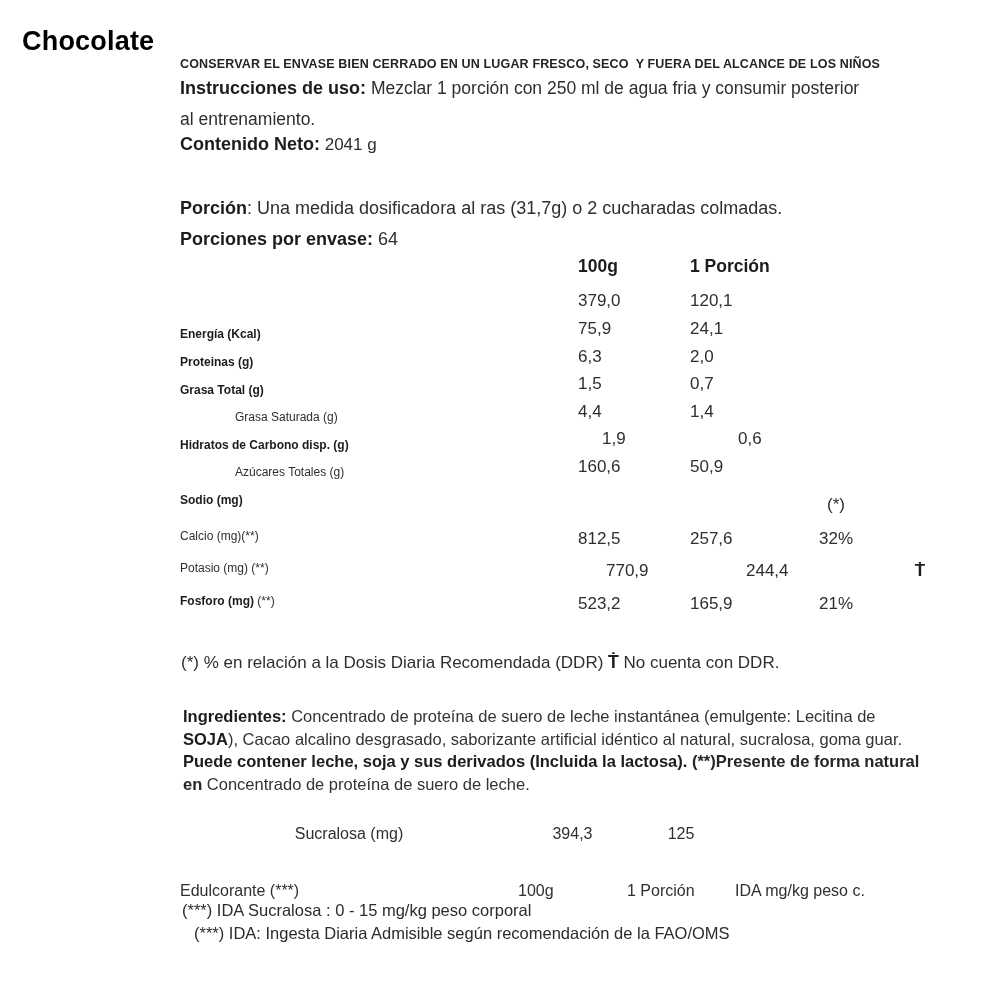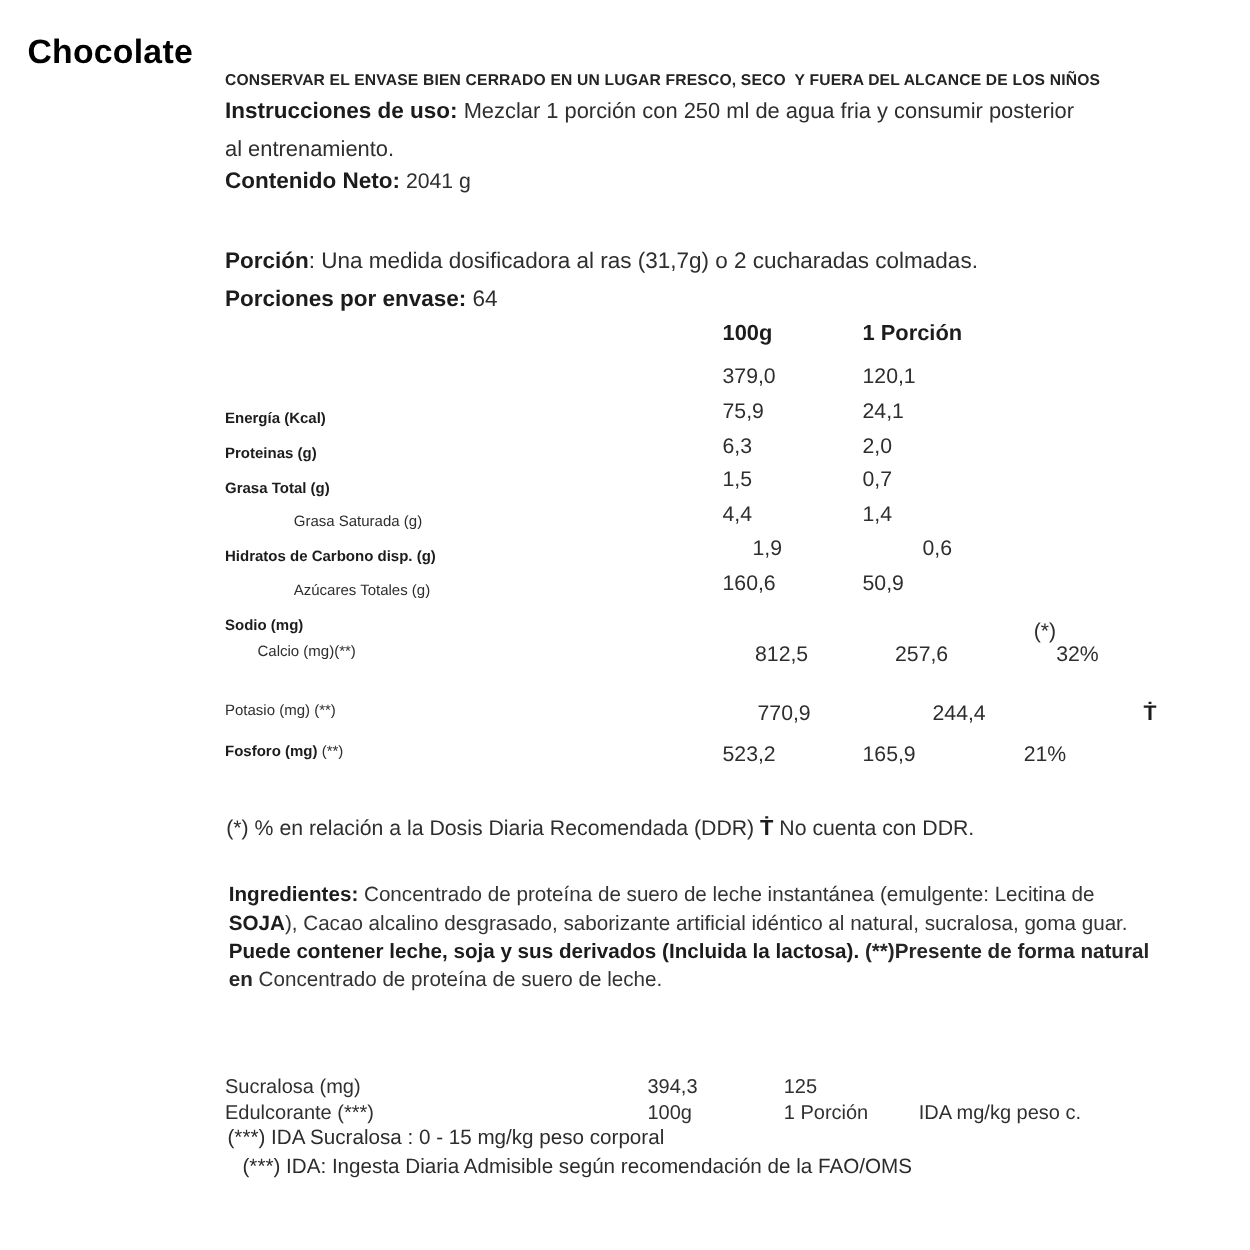--- a/index.html
+++ b/index.html
@@ -26,31 +26,31 @@
 
   .trow{position:absolute;left:180px;width:744px;display:grid;grid-template-columns:398px 112px 118px 56px;font-size:17px;}
   .trow .c1{font-size:12px;}
   .trow .c4{text-align:center;}
   .trow.hdr .c2,.trow.hdr .c3{font-weight:700;color:#1c1c1c;font-size:17.5px;}
   .trow .ind{padding-left:55px;margin-top:36px;}
   .t-hdr{top:256px;}
   .t-r0{top:291px;} .t-r1{top:319px;} .t-r2{top:347px;}
   .t-r3{top:374px;} .t-r4{top:402px;} .t-r5{top:429px;gap:24px;} .t-r6{top:457px;}
   .t-ddr{top:495px;}
-  .t-m0{top:514px;margin-left:26px;} .t-m1{top:561px;gap:28px;} .t-m2{top:594px;}
+  .t-m0{top:529px;} .t-m1{top:561px;gap:28px;} .t-m2{top:594px;}
   .sym{font-weight:700;color:#1c1c1c;}
 
   .ddr-note{left:181px;top:652px;font-size:17px;}
   .ddr-note .sym{font-size:17.5px;}
 
   .ingredients{left:183px;top:705px;width:747px;font-size:16.5px;line-height:22.6px;white-space:normal;color:#333333;}
   .ingredients .semi{font-weight:600;color:#262626;}
 
   .srow{position:absolute;left:180px;width:750px;display:grid;grid-template-columns:338px 109px 108px 1fr;font-size:16px;color:#303030;}
-  .s-hdr{top:882px;} .s-r0{top:861px;}
+  .s-hdr{top:882px;} .s-r0{top:825px;text-align:center;}
 
   .fn1{left:182px;top:901px;font-size:16.5px;color:#2c2c2c;}
   .fn2{left:194px;top:924px;font-size:16.5px;color:#2c2c2c;}
 </style>
 </head>
 <body>
 
 <div class="page">
 
   <div class="abs flavor-title">Chocolate</div>

